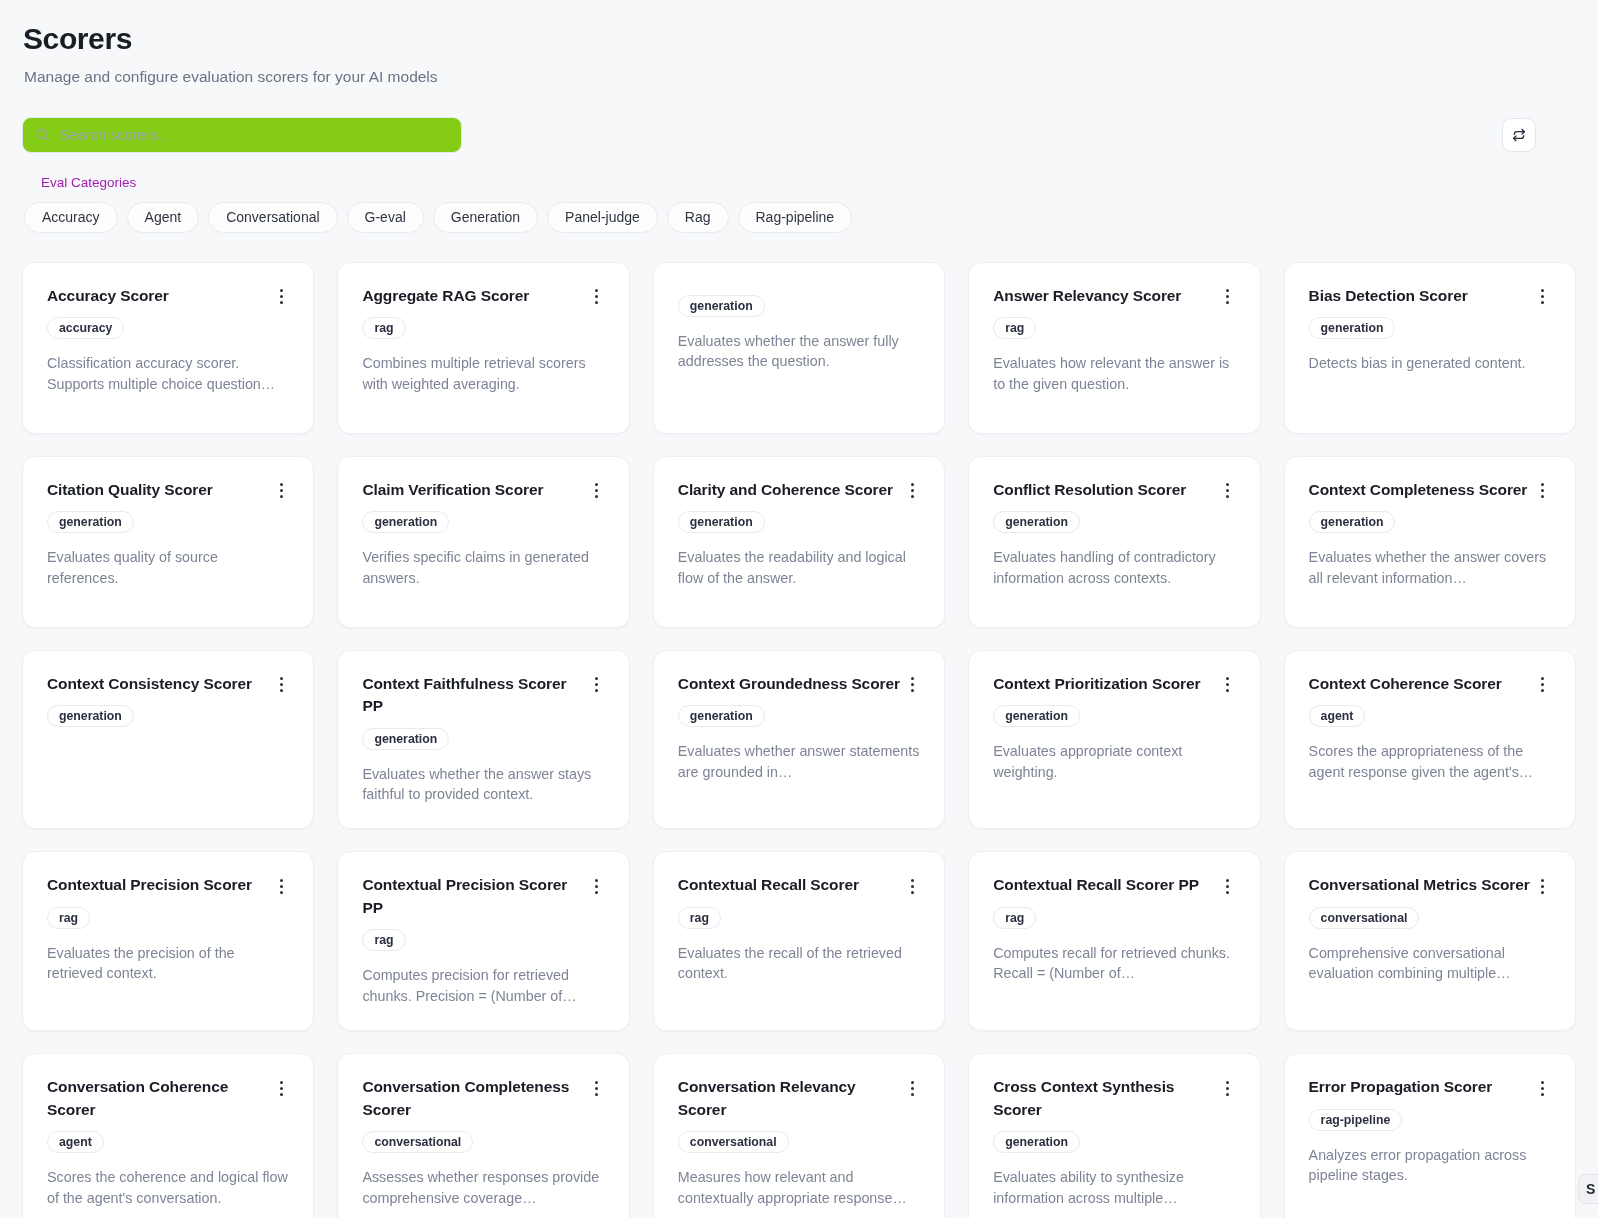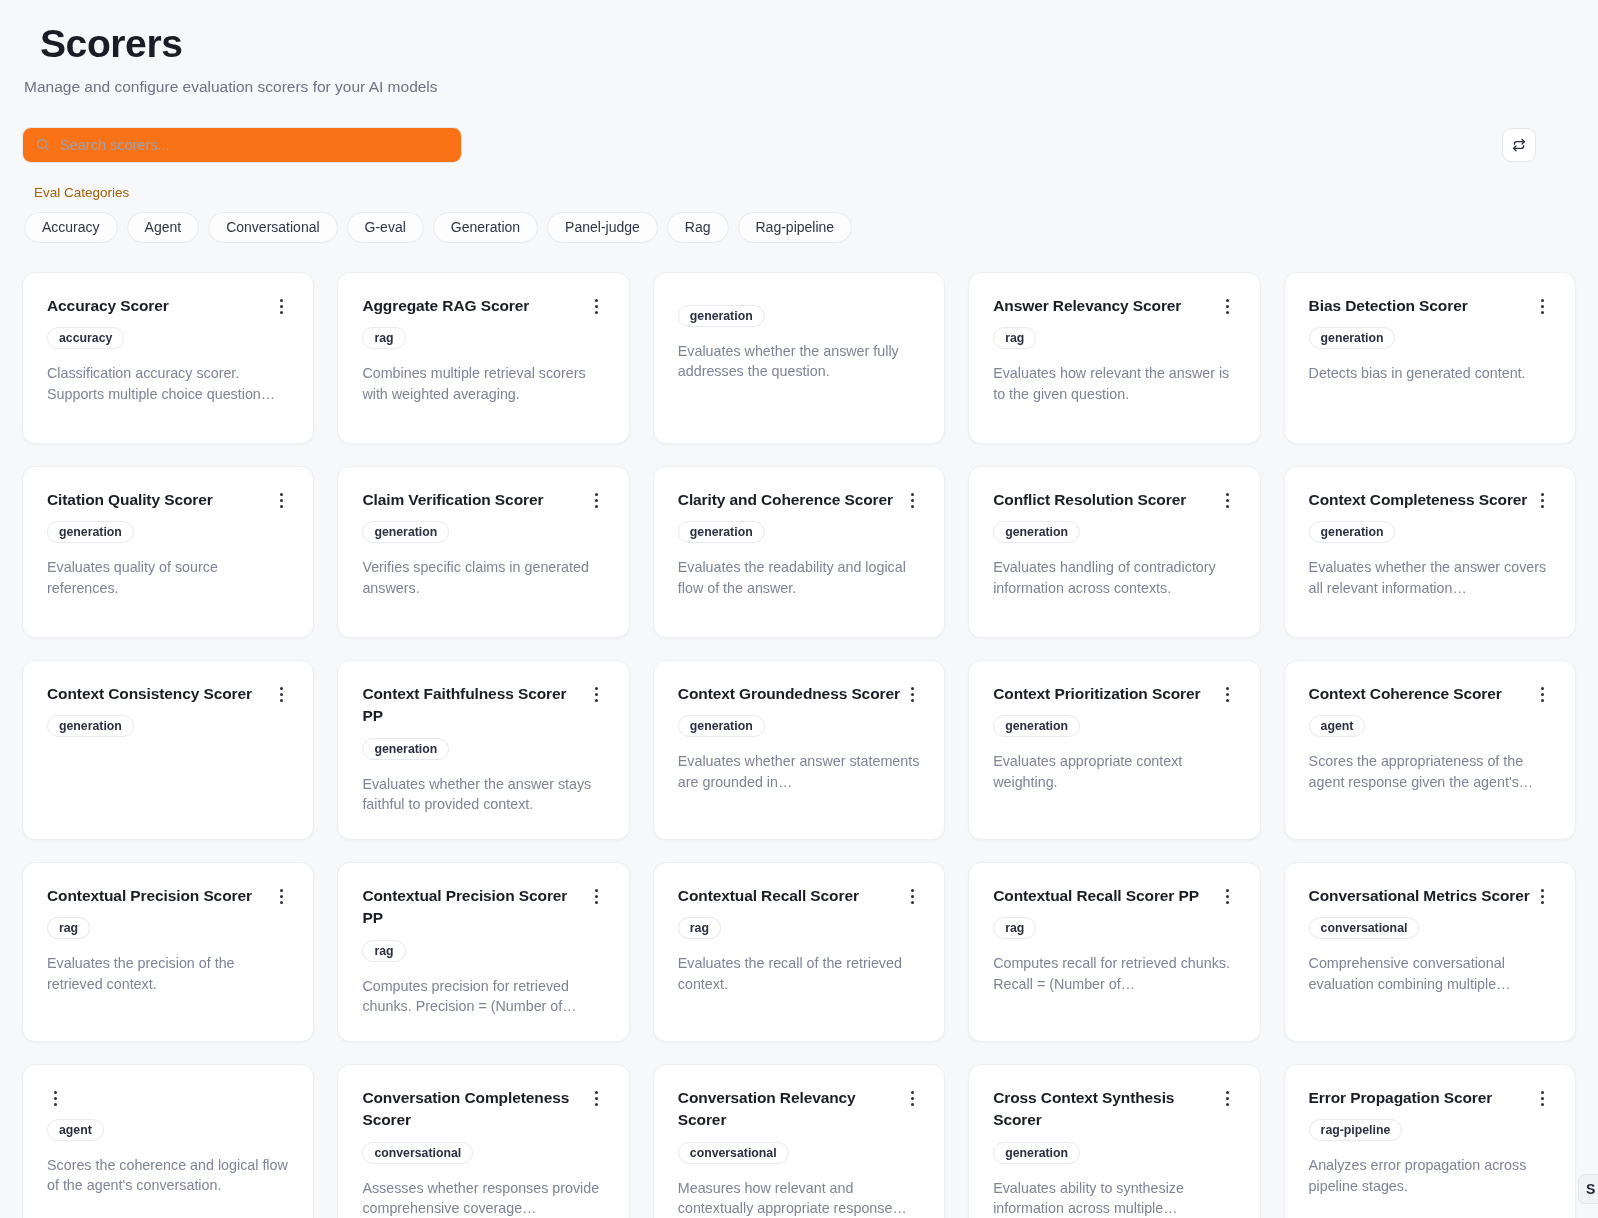--- a/index.html
+++ b/index.html
@@ -20,26 +20,26 @@
   .page {
     position: relative;
     width: 1598px;
     height: 1218px;
     padding: 22px 22px 0 22px;
     overflow: hidden;
   }
 
   
   .page-title {
-    font-size: 39px;
+    font-size: 30px;
     font-weight: 700;
     letter-spacing: -0.4px;
     color: #1a1d26;
     line-height: 1.15;
-    margin-left: 18px;
+    margin-left: 1px;
   }
 
   .page-subtitle {
     font-size: 15.5px;
     color: #6b7384;
     margin-top: 10px;
     margin-left: 2px;
     line-height: 1.3;
   }
 
@@ -48,21 +48,21 @@
     display: flex;
     align-items: center;
     justify-content: space-between;
     margin-top: 30px;
   }
 
   .search-box {
     position: relative;
     width: 440px;
     height: 36px;
-    background: #f97316;
+    background: #84cc16;
     border: 1px solid #e4e7ed;
     border-radius: 9px;
     display: flex;
     align-items: center;
     padding: 0 12px;
   }
 
   .search-icon {
     width: 15px;
     height: 15px;
@@ -94,23 +94,23 @@
     align-items: center;
     justify-content: center;
     cursor: pointer;
     margin-right: 40px;
   }
   .refresh-button svg { width: 16px; height: 16px; color: #2b3040; display: block; }
 
   
   .cat-label {
     font-size: 13.5px;
-    color: #a16207;
+    color: #a21caf;
     margin-top: 22px;
-    margin-left: 12px;
+    margin-left: 19px;
   }
 
   .cat-pills {
     display: flex;
     flex-wrap: wrap;
     gap: 9px;
     margin-top: 12px;
     margin-left: 2px;
   }
 
@@ -415,20 +415,21 @@
         </div><div class="tag">rag</div><div class="card-desc">Computes recall for retrieved chunks. Recall = (Number of…</div></div>
       <div class="card"><div class="card-head">
           <div class="card-title">Conversational Metrics Scorer</div>
           <div class="kebab">
             <i></i>
             <i></i>
             <i></i>
           </div>
         </div><div class="tag">conversational</div><div class="card-desc">Comprehensive conversational evaluation combining multiple…</div></div>
       <div class="card"><div class="card-head">
+          <div class="card-title">Conversation Coherence Scorer</div>
           <div class="kebab">
             <i></i>
             <i></i>
             <i></i>
           </div>
         </div><div class="tag">agent</div><div class="card-desc">Scores the coherence and logical flow of the agent's conversation.</div></div>
       <div class="card"><div class="card-head">
           <div class="card-title">Conversation Completeness Scorer</div>
           <div class="kebab">
             <i></i>

